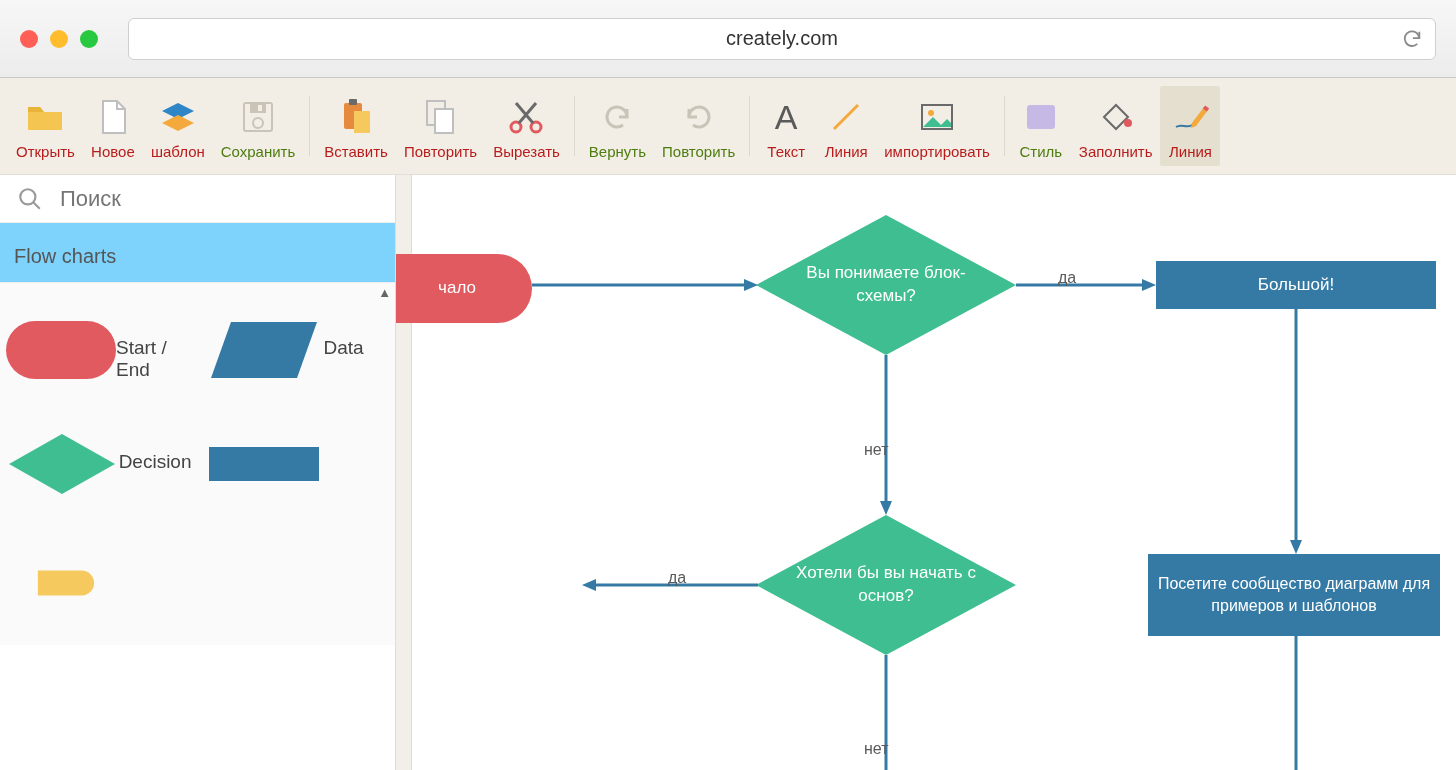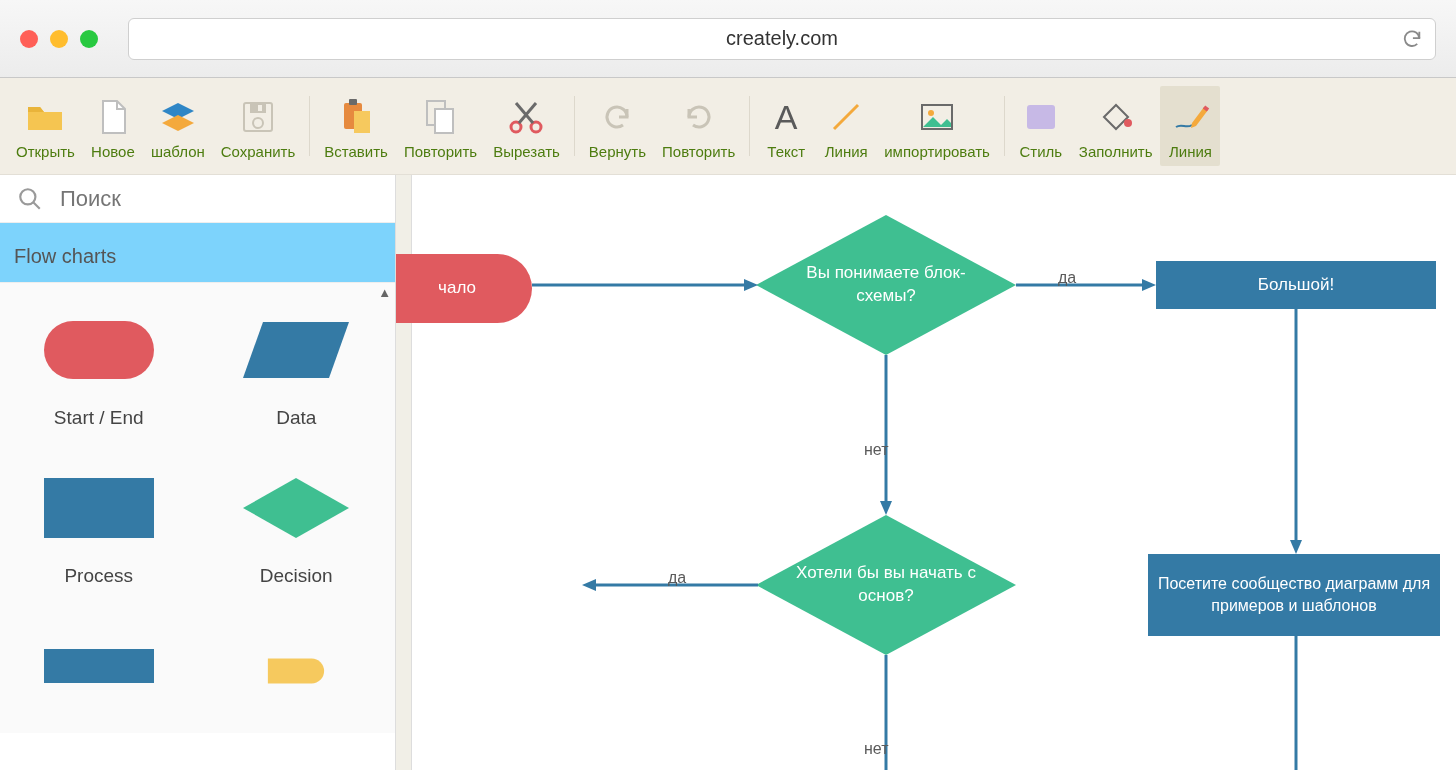--- a/index.html
+++ b/index.html
@@ -17,33 +17,33 @@
 .reload { position:absolute; right:12px; width:22px; height:22px; }
 .reload svg { width:22px; height:22px; }
 
 
 .toolbar { height:97px; background:#f2eee5; border-bottom:1px solid #e3dfd6; display:flex; align-items:center; padding:0 8px; }
 .tbtn { display:flex; flex-direction:column; align-items:center; justify-content:flex-end; height:80px; padding:4px 8px 6px; cursor:pointer; border-radius:2px; min-width:60px; }
 .tbtn.active { background:#e4dfcf; }
 .tbtn.disabled .tlabel { color:#4d7c0f; }
 .ticon { width:40px; height:40px; display:flex; align-items:center; justify-content:center; }
 .ticon svg { width:40px; height:40px; }
-.tlabel { font-size:15px; color:#4d7c0f; margin-top:6px; white-space:nowrap; }
+.tlabel { font-size:15px; color:#b91c1c; margin-top:6px; white-space:nowrap; }
 .tsep { width:1px; height:60px; background:#ddd8cc; margin:0 6px; }
 
 
 .main { display:flex; height:calc(770px - 78px - 97px); }
 .sidebar { width:396px; background:#fff; border-right:1px solid #ddd; display:flex; flex-direction:column; }
 .searchbar { height:48px; display:flex; align-items:center; border-bottom:1px solid #eee; }
 .searchbar .sicon { width:60px; display:flex; justify-content:center; }
 .searchbar input { flex:1; border:none; outline:none; font-size:22px; color:#999; background:transparent; }
 .cat { font-size:20px; color:#555; padding:22px 14px 14px; background:#7dd3fc; border-bottom:1px solid #eee; }
 .shapes { display:flex; flex-wrap:wrap; padding:10px 0; background:#fafafa; position:relative; }
 .scroll-arrow { position:absolute; right:4px; top:2px; font-size:13px; color:#666; }
-.shape-item { width:50%; display:flex; flex-direction:column; align-items:center; padding:22px 6px; cursor:grab; }
+.shape-item { width:50%; display:flex; flex-direction:row; align-items:flex-start; padding:22px 6px; cursor:grab; }
 .shape-thumb { width:120px; height:70px; display:flex; align-items:center; justify-content:center; }
 .shape-label { font-size:19px; color:#444; margin-top:22px; }
 .shape-startend { width:110px; height:58px; background:#e05a5f; border-radius:30px; }
 .shape-process { width:110px; height:60px; background:#347aa5; }
 .shape-decision svg { width:110px; height:64px; }
 .shape-data svg { width:110px; height:64px; }
 
 .canvas { flex:1; position:relative; background:#fff; overflow:hidden; }
 .page-edge { position:absolute; left:0; top:0; width:16px; height:100%; background:#f1efe7; border-right:1px solid #ddd; }
 
@@ -258,26 +258,20 @@
       </div>
       <div class="shape-item">
         <div class="shape-thumb shape-data">
             <svg viewBox="0 0 110 64">
               <polygon points="22,4 108,4 88,60 2,60" fill="#347aa5"></polygon>
             </svg>
           </div>
         <div class="shape-label">Data</div>
       </div>
       <div class="shape-item">
-        <div class="shape-thumb">
-            <div class="shape-process"></div>
-          </div>
-        <div class="shape-label">Process</div>
-      </div>
-      <div class="shape-item">
         <div class="shape-thumb shape-decision">
             <svg viewBox="0 0 110 64">
               <polygon points="55,2 108,32 55,62 2,32" fill="#3fbf91"></polygon>
             </svg>
           </div>
         <div class="shape-label">Decision</div>
       </div>
       <div class="shape-item">
         <div class="shape-thumb">
             <div class="shape-process" style="height:34px"></div>

